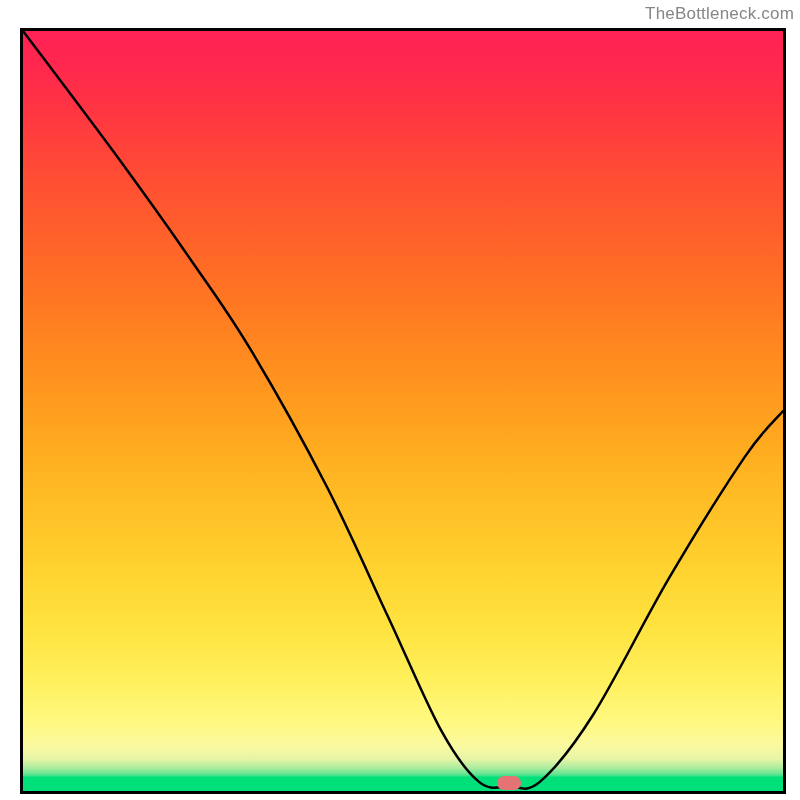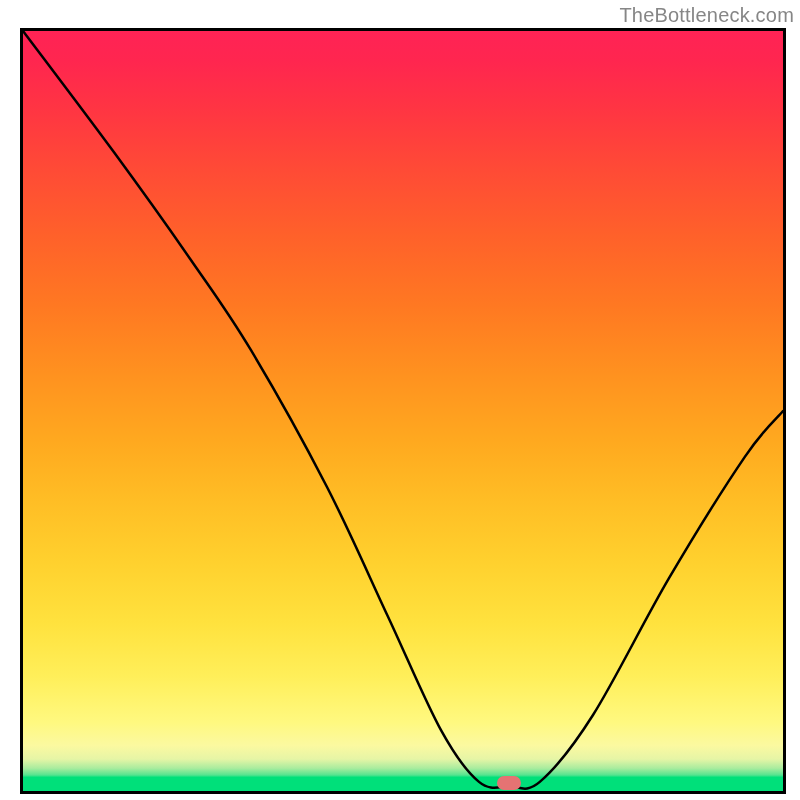--- a/index.html
+++ b/index.html
@@ -7,21 +7,21 @@
     padding: 0;
     width: 800px;
     height: 800px;
     background: #ffffff;
     font-family: Arial, Helvetica, sans-serif;
   }
   .watermark {
     position: absolute;
     top: 4px;
     right: 6px;
-    font-size: 20px;
+    font-size: 17px;
     color: #868686;
     font-weight: normal;
     letter-spacing: 0.2px;
     z-index: 10;
   }
   .plot-frame {
     position: absolute;
     top: 28px;
     left: 20px;
     width: 760px;

